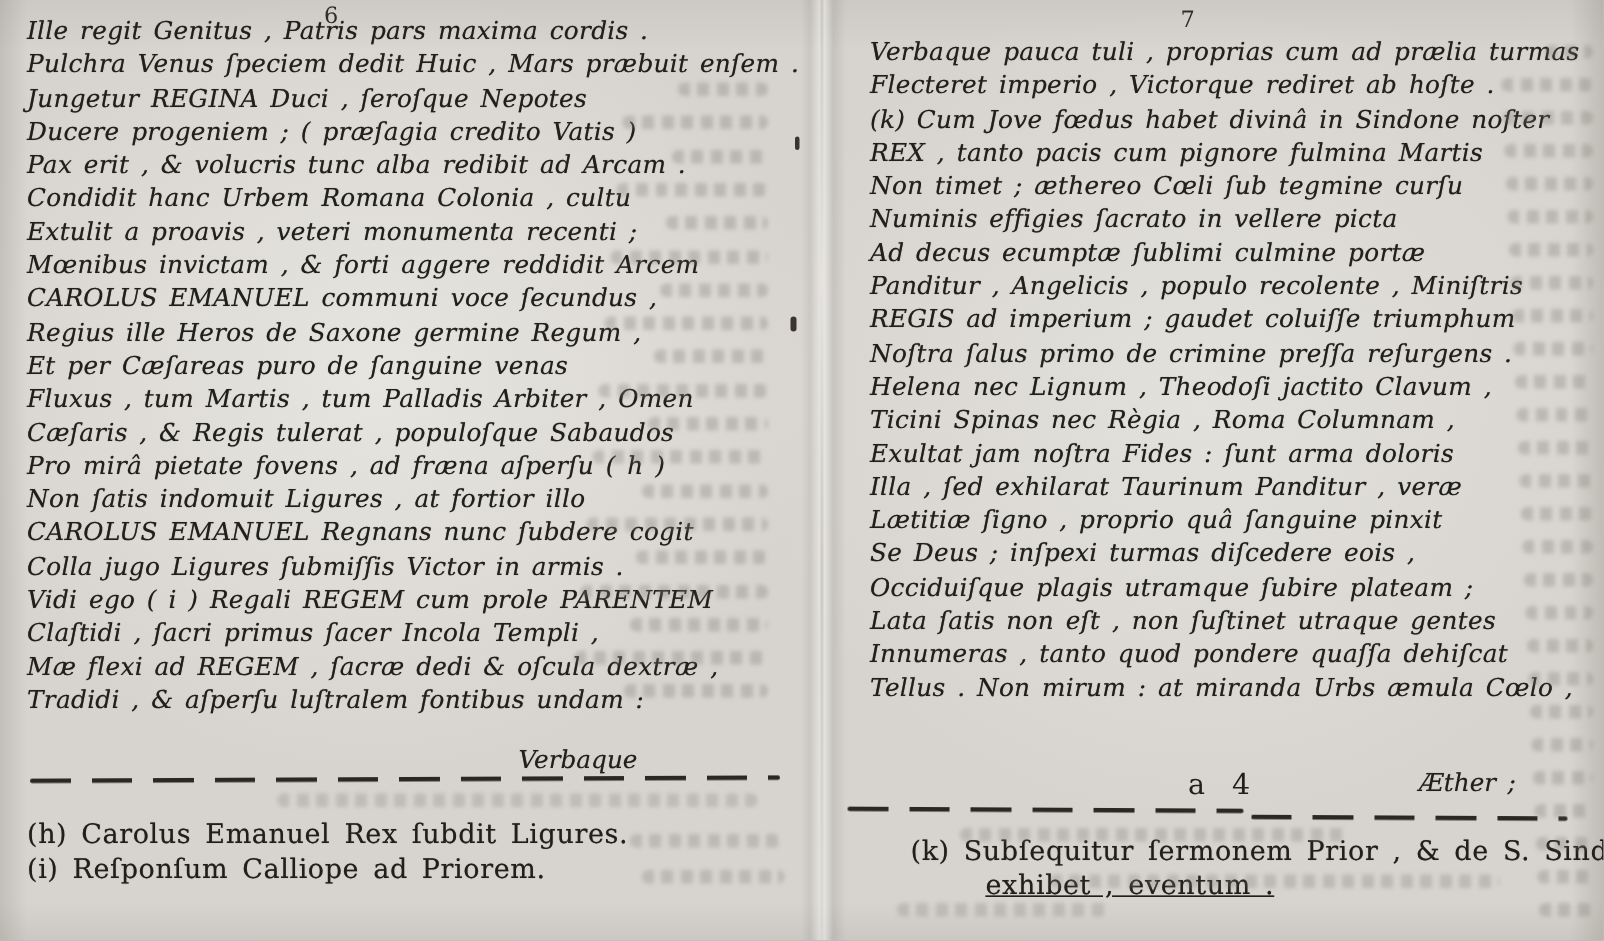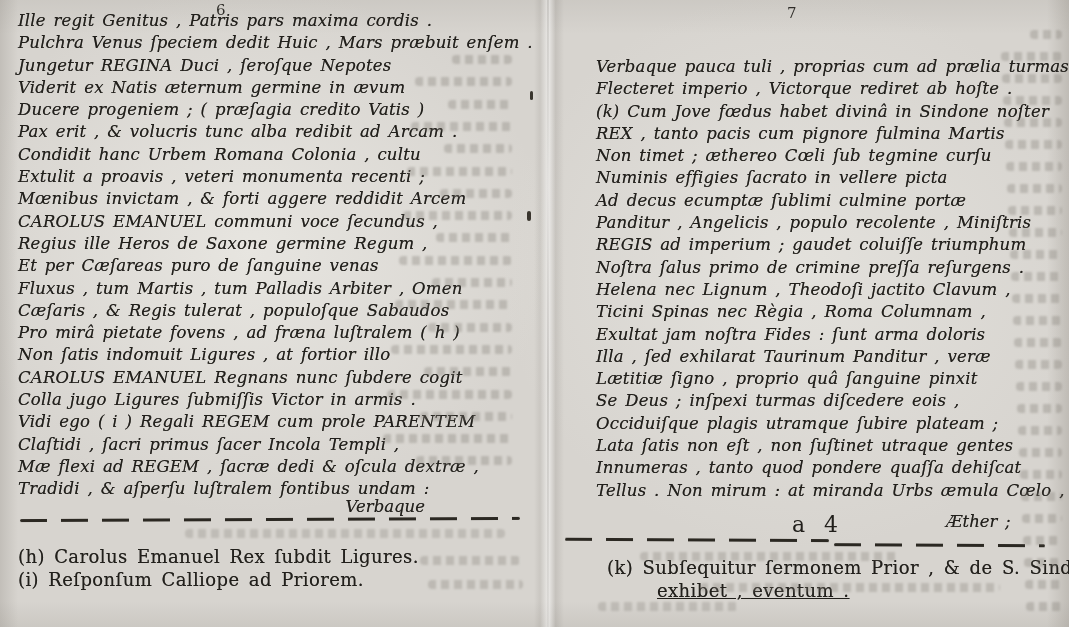--- a/index.html
+++ b/index.html
@@ -20,21 +20,21 @@
   .page-right{left:560px;width:509px;}
   .pagenum{position:absolute;font-size:15px;letter-spacing:1px;opacity:.92;}
   .verse{position:absolute;}
   .verse .line{
     display:block;height:22.3px;line-height:22.3px;white-space:nowrap;
     font-style:italic;font-size:16.5px;letter-spacing:.2px;word-spacing:.14em;
     text-shadow:0 0 .5px rgba(33,31,27,.65);
   }
   .catchword{position:absolute;font-style:italic;font-size:16.5px;word-spacing:.14em;
     text-shadow:0 0 .5px rgba(33,31,27,.6);}
-  .sigmark{position:absolute;font-size:22px;letter-spacing:6px;}
+  .sigmark{position:absolute;font-size:19px;letter-spacing:6px;}
   .rule{position:absolute;height:8px;}
   .rule .seg{position:absolute;height:3px;border-radius:2px;
     background:repeating-linear-gradient(90deg,#2b2822 0 27px, rgba(0,0,0,0) 27px 41px);
     filter:blur(.4px);}
   .footnotes{position:absolute;}
   .fn-line{display:block;height:23px;line-height:23px;white-space:nowrap;
     font-size:18px;letter-spacing:.4px;word-spacing:.18em;
     text-shadow:0 0 .5px rgba(33,31,27,.6);}
   .fn-indent{padding-left:50px;text-decoration:underline;}
   .ghost{position:absolute;height:9px;border-radius:4px;opacity:.55;filter:blur(1.3px);
@@ -52,32 +52,31 @@
 
 <div class="book">
 
   <div class="page page-left">
     <div class="pagenum" style="left:216px;top:1px;">6</div>
 
     <div class="verse" style="left:18px;top:10px;">
         <span class="line">Ille regit Genitus , Patris pars maxima cordis .</span>
         <span class="line">Pulchra Venus ſpeciem dedit Huic , Mars præbuit enſem .</span>
         <span class="line">Jungetur REGINA Duci , ſeroſque Nepotes</span>
-        <span class="line">Viderit ex Natis æternum germine in ævum</span>
         <span class="line">Ducere progeniem ; ( præſagia credito Vatis )</span>
         <span class="line">Pax erit , &amp; volucris tunc alba redibit ad Arcam .</span>
         <span class="line">Condidit hanc Urbem Romana Colonia , cultu</span>
         <span class="line">Extulit a proavis , veteri monumenta recenti ;</span>
         <span class="line">Mœnibus invictam , &amp; forti aggere reddidit Arcem</span>
         <span class="line">CAROLUS EMANUEL communi voce ſecundus ,</span>
         <span class="line">Regius ille Heros de Saxone germine Regum ,</span>
         <span class="line">Et per Cæſareas puro de ſanguine venas</span>
         <span class="line">Fluxus , tum Martis , tum Palladis Arbiter , Omen</span>
         <span class="line">Cæſaris , &amp; Regis tulerat , populoſque Sabaudos</span>
-        <span class="line">Pro mirâ pietate fovens , ad fræna luſtralem ( h )</span>
+        <span class="line">Pro mirâ pietate fovens , ad fræna aſperſu ( h )</span>
         <span class="line">Non ſatis indomuit Ligures , at fortior illo</span>
         <span class="line">CAROLUS EMANUEL Regnans nunc ſubdere cogit</span>
         <span class="line">Colla jugo Ligures ſubmiſſis Victor in armis .</span>
         <span class="line">Vidi ego ( i ) Regali REGEM cum prole PARENTEM</span>
         <span class="line">Claſtidi , ſacri primus ſacer Incola Templi ,</span>
         <span class="line">Mæ flexi ad REGEM , ſacræ dedi &amp; oſcula dextræ ,</span>
         <span class="line">Tradidi , &amp; aſperſu luſtralem fontibus undam :</span>
       </div>
 
     <div class="catchword" style="right:115px;top:497px;font-style:italic;">Verbaque</div>
@@ -93,21 +92,21 @@
   </div>
 
   <div class="crease"></div>
   <div class="crease-line"></div>
   <div class="speck" style="left:530px;top:91px;width:3px;height:9px;"></div>
   <div class="speck" style="left:527px;top:211px;width:4px;height:10px;"></div>
 
   <div class="page page-right">
     <div class="pagenum" style="left:227px;top:4px;">7</div>
 
-    <div class="verse" style="left:36px;top:24px;margin-top:32px;">
+    <div class="verse" style="left:20px;top:24px;">
         <span class="line">Verbaque pauca tuli , proprias cum ad prælia turmas</span>
         <span class="line">Flecteret imperio , Victorque rediret ab hoſte .</span>
         <span class="line">(k) Cum Jove fœdus habet divinâ in Sindone noſter</span>
         <span class="line">REX , tanto pacis cum pignore fulmina Martis</span>
         <span class="line">Non timet ; æthereo Cœli ſub tegmine curſu</span>
         <span class="line">Numinis effigies ſacrato in vellere picta</span>
         <span class="line">Ad decus ecumptæ ſublimi culmine portæ</span>
         <span class="line">Panditur , Angelicis , populo recolente , Miniſtris</span>
         <span class="line">REGIS ad imperium ; gaudet coluiſſe triumphum</span>
         <span class="line">Noſtra ſalus primo de crimine preſſa reſurgens .</span>

